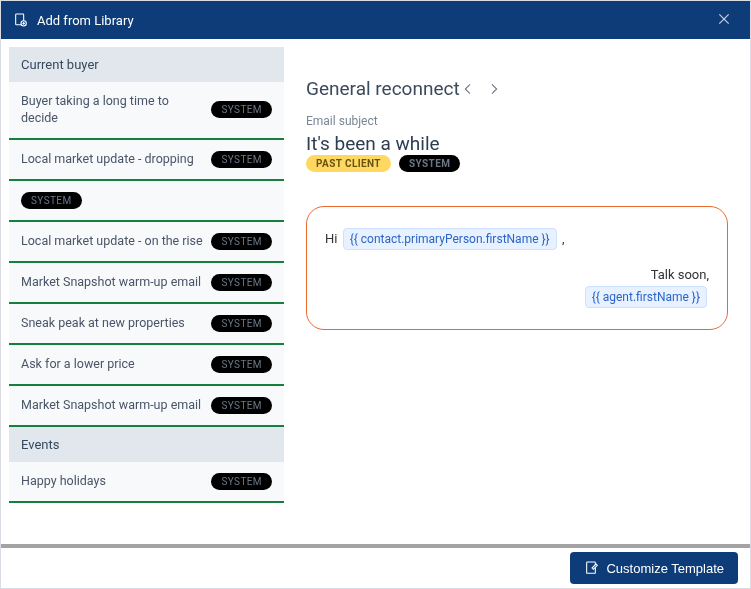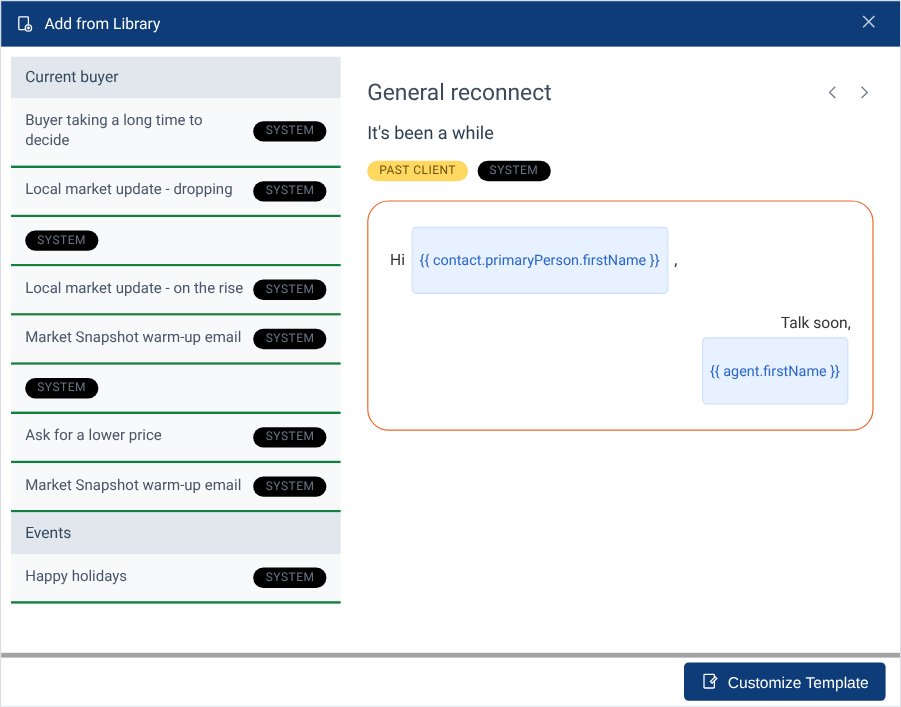--- a/index.html
+++ b/index.html
@@ -71,50 +71,50 @@
   }
   .pill.yellow { background: #ffd862; color: #6a5310; }
   .detail {
     flex: 1;
     padding: 18px 22px 0 22px;
     overflow-y: auto;
     position: relative;
   }
   .detail-head {
     display: flex;
-    justify-content: space-between;
     align-items: center;
     margin-bottom: 14px;
+    margin-top: 12px;
   }
   .detail-title { font-size: 19px; color: #3c4a5b; font-weight: 400; }
   .nav-arrows { display: flex; gap: 10px; }
   .arrow {
     width: 16px; height: 16px;
     cursor: pointer;
     color: #6b7785;
   }
   .subject-label { font-size: 12px; color: #7a8595; margin-bottom: 4px; }
-  .subject-value { font-size: 15px; color: #2c3e50; margin-bottom: 14px; }
-  .tags { display: flex; gap: 8px; margin-bottom: 16px; }
+  .subject-value { font-size: 19px; color: #2c3e50; }
+  .tags { display: flex; gap: 8px; margin-bottom: 34px; font-weight: bold; }
   .email-box {
     border: 1.5px solid #e96a2e;
     border-radius: 18px;
     padding: 20px 18px;
     color: #333;
     font-size: 13px;
     line-height: 1.5;
   }
   .email-box p { margin-bottom: 14px; }
   .email-box p:last-child { margin-bottom: 0; text-align: right; }
   .token {
     background: #e8f1ff;
     color: #2a66c8;
     border: 1px solid #cde0ff;
     border-radius: 4px;
-    padding: 18px 6px;
+    padding: 1px 6px;
     font-size: 12px;
     display: inline-block;
     margin: 1px 2px;
   }
   .footer {
     height: 44px;
     border-top: 4px solid #a3a3a3;
     display: flex;
     justify-content: flex-end;
     align-items: center;
@@ -177,20 +177,21 @@
         </div>
         <div class="list-item">
           <div class="list-label">Local market update - on the rise</div>
           <div class="pill">SYSTEM</div>
         </div>
         <div class="list-item">
           <div class="list-label">Market Snapshot warm-up email</div>
           <div class="pill">SYSTEM</div>
         </div>
         <div class="list-item">
+          <div class="list-label">Sneak peak at new properties</div>
           <div class="pill">SYSTEM</div>
         </div>
         <div class="list-item">
           <div class="list-label">Ask for a lower price</div>
           <div class="pill">SYSTEM</div>
         </div>
         <div class="list-item">
           <div class="list-label">Market Snapshot warm-up email</div>
           <div class="pill">SYSTEM</div>
         </div>
@@ -207,20 +208,21 @@
         <div class="nav-arrows">
           <svg class="arrow" viewBox="0 0 24 24" fill="none" stroke="currentColor" stroke-width="1.6">
               <polyline points="15 5 8 12 15 19"></polyline>
             </svg>
           <svg class="arrow" viewBox="0 0 24 24" fill="none" stroke="currentColor" stroke-width="1.6">
               <polyline points="9 5 16 12 9 19"></polyline>
             </svg>
         </div>
       </div>
 
+      <div class="subject-label">Email subject</div>
       <div class="subject-value">It's been a while</div>
 
       <div class="tags" id="detail-tags">
           <span class="pill yellow">PAST CLIENT</span>
           <span class="pill">SYSTEM</span>
         </div>
 
       <div class="email-box">
         <p>
           <span>Hi</span>

